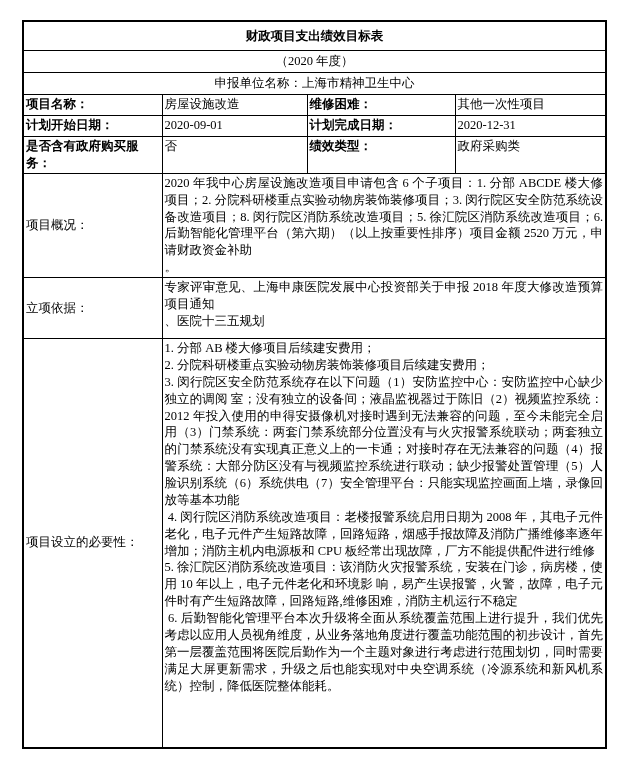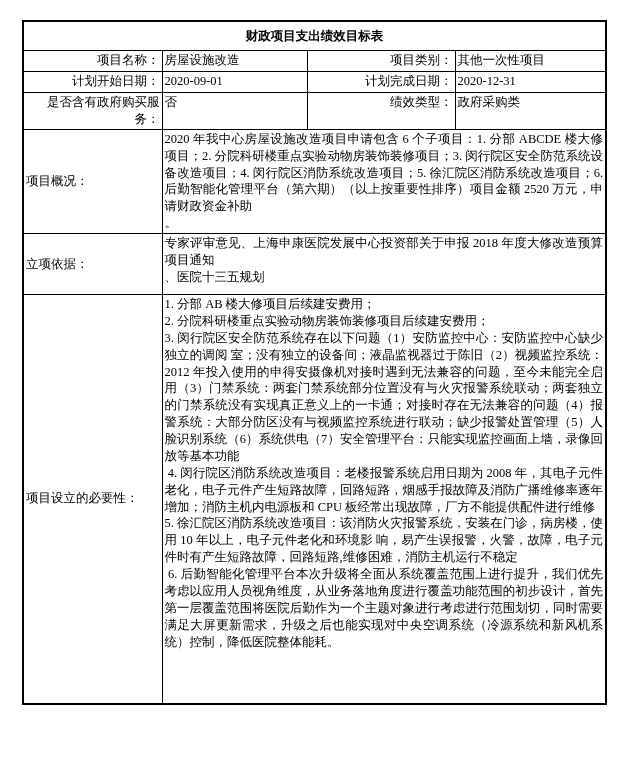--- a/index.html
+++ b/index.html
@@ -37,24 +37,25 @@
     height: 26px;
     vertical-align: middle;
   }
   td.subhead-cell {
     text-align: center;
     font-size: 13px;
     height: 19px;
     vertical-align: middle;
   }
   td.label-cell {
-    text-align: right;
+    text-align: left;
     vertical-align: top;
     padding-top: 3px;
     height: 18px;
+    font-weight: bold;
   }
   td.label-cell-mid {
     vertical-align: middle;
   }
   td.value-cell {
     vertical-align: top;
     padding-top: 3px;
   }
   td.long-cell {
     text-align: justify;
@@ -78,40 +79,46 @@
       <col style="width:139px">
       <col style="width:145px">
       <col style="width:148px">
       <col style="width:151px">
     </colgroup>
     <tbody>
         <tr>
       <td colspan="4" class="title-cell">财政项目支出绩效目标表</td>
     </tr>
     <tr>
+      <td colspan="4" class="subhead-cell">（2020 年度）</td>
+    </tr>
+    <tr>
+      <td colspan="4" class="subhead-cell">申报单位名称：上海市精神卫生中心</td>
+    </tr>
+    <tr>
       <td class="label-cell">项目名称：</td>
       <td class="value-cell">房屋设施改造</td>
-      <td class="label-cell">项目类别：</td>
+      <td class="label-cell">维修困难：</td>
       <td class="value-cell">其他一次性项目</td>
     </tr>
     <tr>
       <td class="label-cell">计划开始日期：</td>
       <td class="value-cell">2020-09-01</td>
       <td class="label-cell">计划完成日期：</td>
       <td class="value-cell">2020-12-31</td>
     </tr>
     <tr class="row-gov">
       <td class="label-cell">是否含有政府购买服务：</td>
       <td class="value-cell">否</td>
       <td class="label-cell">绩效类型：</td>
       <td class="value-cell">政府采购类</td>
     </tr>
     <tr class="row-overview">
       <td class="label-cell-mid">项目概况：</td>
-      <td colspan="3" class="long-cell">2020 年我中心房屋设施改造项目申请包含 6 个子项目：1. 分部 ABCDE 楼大修项目；2. 分院科研楼重点实验动物房装饰装修项目；3. 闵行院区安全防范系统设备改造项目；4. 闵行院区消防系统改造项目；5. 徐汇院区消防系统改造项目；6. 后勤智能化管理平台（第六期）（以上按重要性排序）项目金额 2520 万元，申请财政资金补助
+      <td colspan="3" class="long-cell">2020 年我中心房屋设施改造项目申请包含 6 个子项目：1. 分部 ABCDE 楼大修项目；2. 分院科研楼重点实验动物房装饰装修项目；3. 闵行院区安全防范系统设备改造项目；8. 闵行院区消防系统改造项目；5. 徐汇院区消防系统改造项目；6. 后勤智能化管理平台（第六期）（以上按重要性排序）项目金额 2520 万元，申请财政资金补助
 。</td>
     </tr>
     <tr class="row-basis">
       <td class="label-cell-mid">立项依据：</td>
       <td colspan="3" class="long-cell">专家评审意见、上海申康医院发展中心投资部关于申报 2018 年度大修改造预算项目通知
 、医院十三五规划</td>
     </tr>
     <tr class="row-necessity">
       <td class="label-cell-mid">项目设立的必要性：</td>
       <td colspan="3" class="long-cell">1. 分部 AB 楼大修项目后续建安费用；

